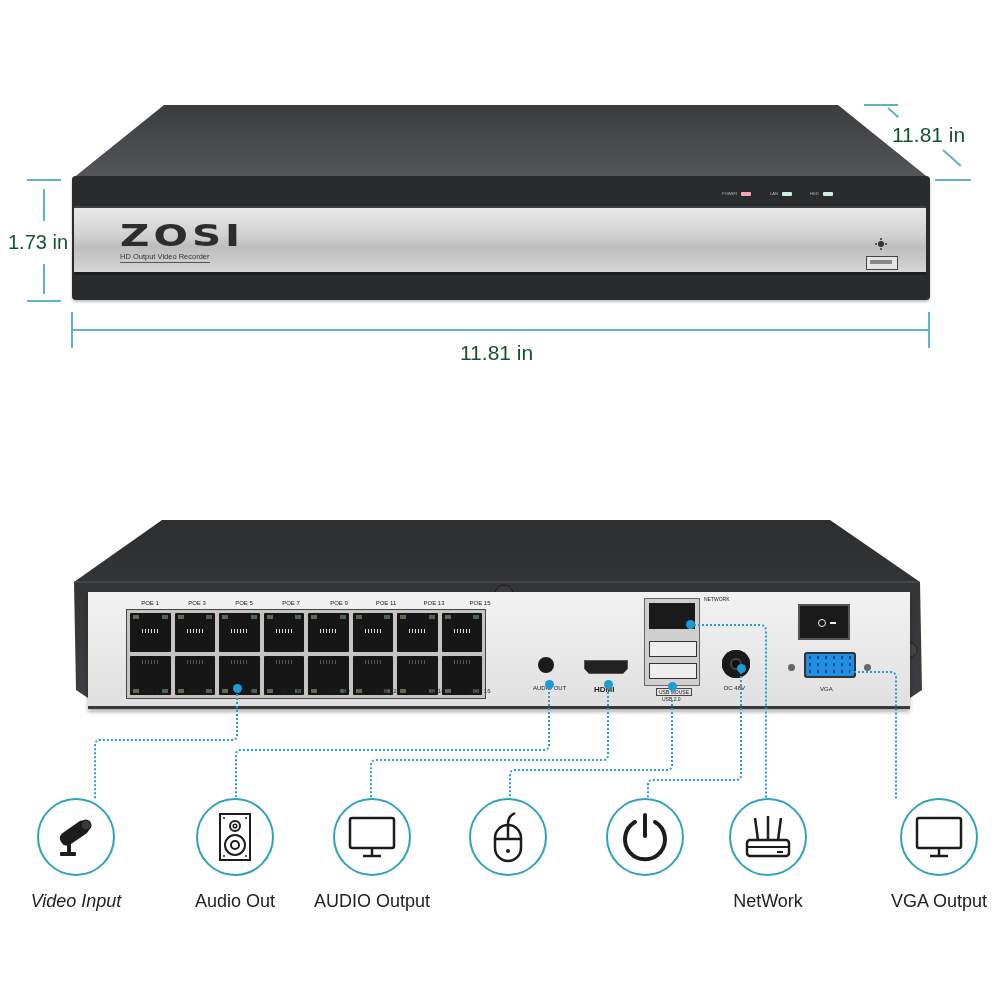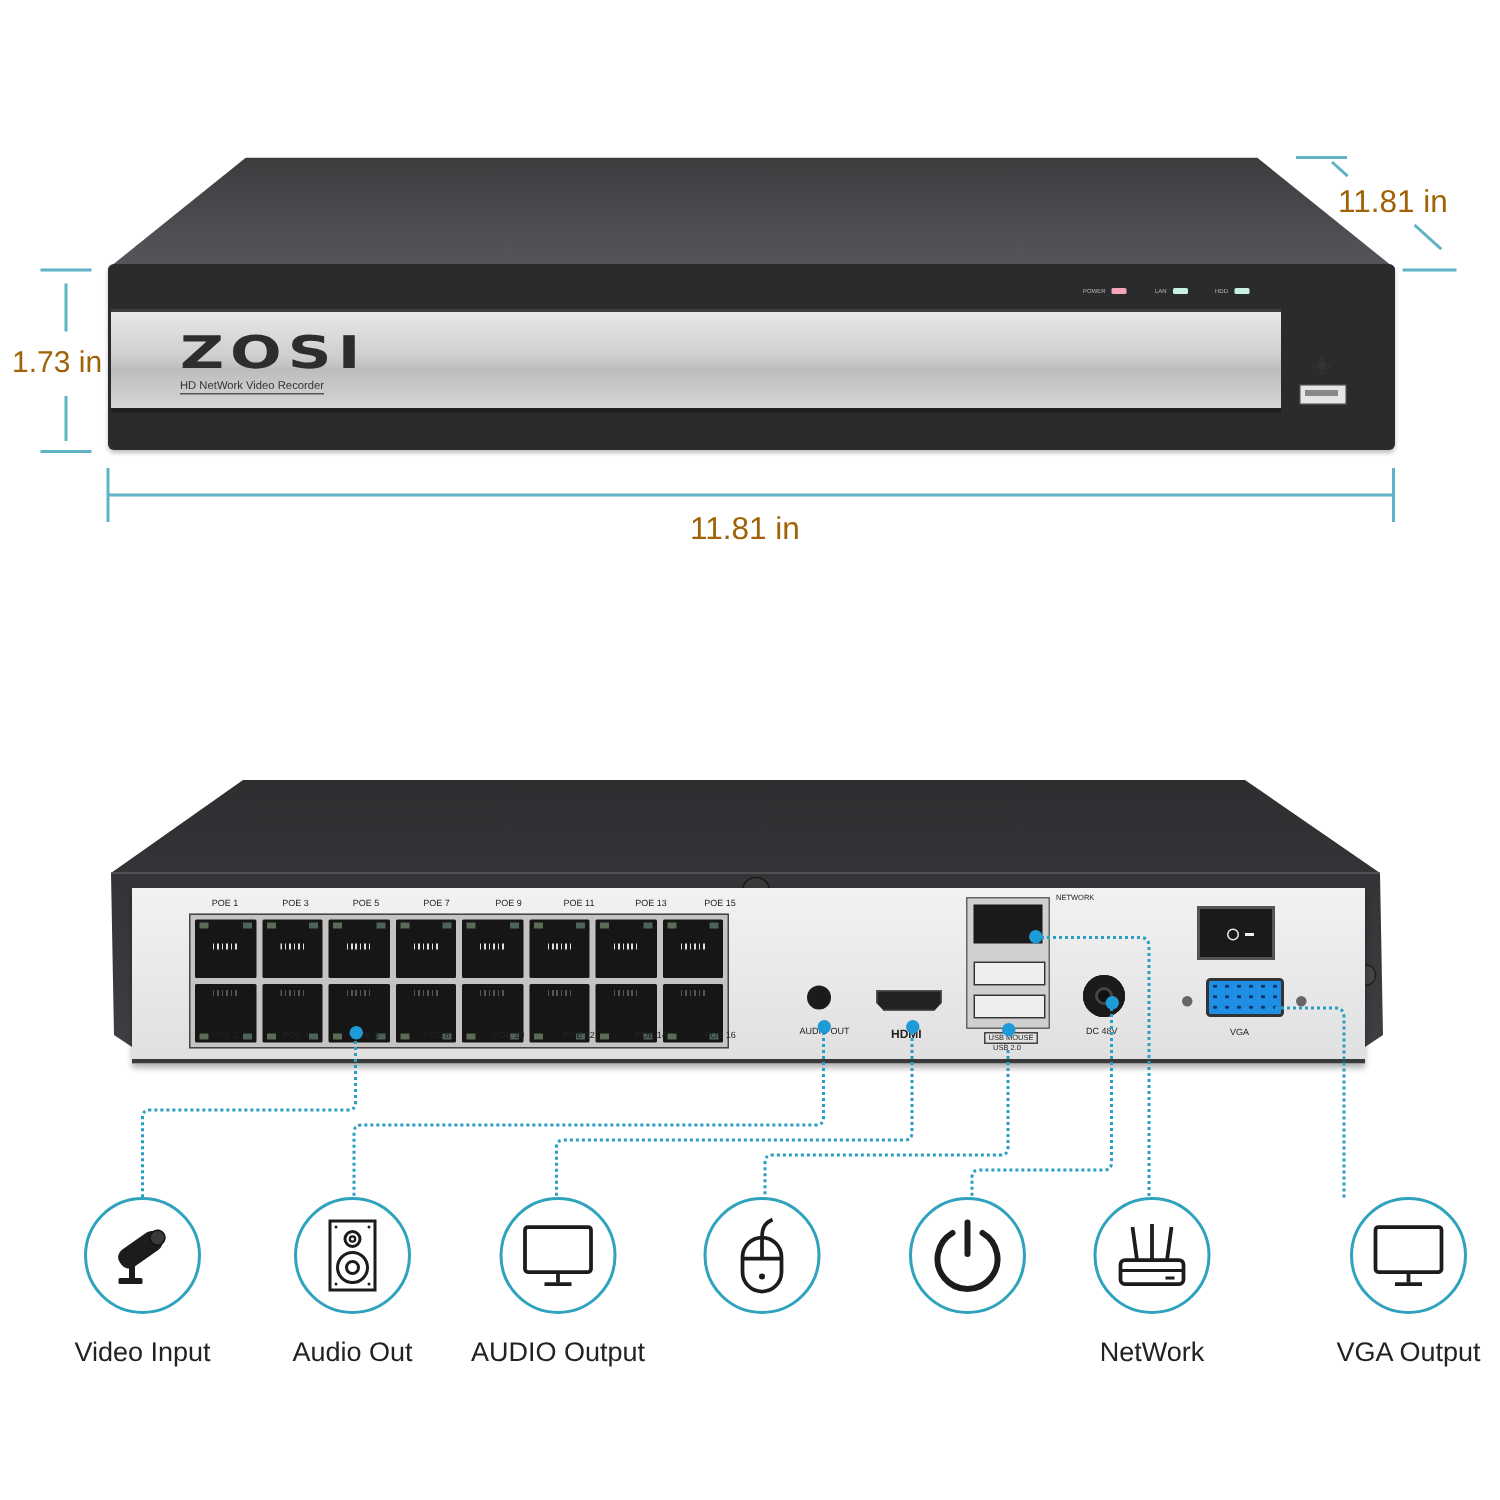--- a/index.html
+++ b/index.html
@@ -1,22 +1,22 @@
 <!DOCTYPE html>
 <html><head>
 <meta charset="utf-8">
 <style>
   html,body{margin:0;padding:0;background:#ffffff;}
   body{width:1000px;height:1000px;position:relative;overflow:hidden;font-family:"Liberation Sans",sans-serif;color:#222;}
   .dim-line{position:absolute;background:#5fb3c5;}
-  .dim-text{position:absolute;font-family:"Liberation Sans",sans-serif;font-size:21px;color:#a16207;white-space:nowrap;}
+  .dim-text{position:absolute;font-family:"Liberation Sans",sans-serif;font-size:21px;color:#14532d;white-space:nowrap;}
   
   .front-top{position:absolute;left:72px;top:105px;width:858px;height:80px;}
   .front-body{position:absolute;left:72px;top:176px;width:858px;height:124px;background:#2a2b2d;border-radius:4px;box-shadow:0 2px 3px rgba(0,0,0,.25);}
-  .front-strip{position:absolute;left:2px;top:30px;width:780px;height:64px;background:linear-gradient(180deg,#e8e8e8 0%,#cfcfcf 45%,#bdbdbd 60%,#d6d6d6 100%);border-top:2px solid #3d3e40;border-bottom:3px solid #1e1f20;}
+  .front-strip{position:absolute;left:2px;top:30px;width:852px;height:64px;background:linear-gradient(180deg,#e8e8e8 0%,#cfcfcf 45%,#bdbdbd 60%,#d6d6d6 100%);border-top:2px solid #3d3e40;border-bottom:3px solid #1e1f20;}
   .logo{position:absolute;left:46px;top:10px;font-family:"DejaVu Sans",sans-serif;font-weight:bold;font-size:30px;letter-spacing:3px;color:#2d2d2d;transform:scaleX(1.35);transform-origin:left;}
   .logo-sub{position:absolute;left:46px;top:44px;font-size:7.5px;color:#333;border-bottom:1px solid #555;padding-bottom:1px;}
   .led-row{position:absolute;top:15px;display:flex;align-items:center;gap:4px;}
   .led-label{font-size:4px;color:#bbb;}
   .led{width:10px;height:4px;border-radius:1px;}
   .usb-front{position:absolute;left:792px;top:48px;width:30px;height:12px;border:1px solid #444;background:#e5e5e5;}
   .usb-front::after{content:"";position:absolute;left:3px;top:3px;width:22px;height:4px;background:#888;}
   .ir-dot{position:absolute;left:804px;top:33px;width:6px;height:6px;border-radius:50%;background:#333;box-shadow:0 -5px 0 -2px #333,0 5px 0 -2px #333,5px 0 0 -2px #333,-5px 0 0 -2px #333;}
   
   .rear-body{position:absolute;left:70px;top:520px;width:860px;height:190px;}
@@ -77,21 +77,21 @@
     <div class="led-row" style="left:698px;">
       <span class="led-label">LAN</span>
       <span class="led" style="background:#c9f1e0;"></span>
     </div>
     <div class="led-row" style="left:738px;">
       <span class="led-label">HDD</span>
       <span class="led" style="background:#c9f1e0;"></span>
     </div>
     <div class="front-strip">
       <div class="logo">ZOSI</div>
-      <div class="logo-sub">HD NetWork Video Recorder</div>
+      <div class="logo-sub">HD Output Video Recorder</div>
       <div class="ir-dot"></div>
       <div class="usb-front"></div>
     </div>
   </div>
 </div>
 
 <div class="rear-body">
   <svg width="860" height="190" viewBox="0 0 860 190" style="position:absolute;left:0;top:0;">
     <defs>
       <linearGradient id="rtop" x1="0" y1="0" x2="0" y2="1">
@@ -219,21 +219,21 @@
     <path d="M850,672 L890,672 Q896,672 896,678 L896,800"></path>
   </g>
 </svg>
 <div class="blue-dot" style="left:233px;top:684px;"></div>
 <div class="blue-dot" style="left:545px;top:680px;"></div>
 <div class="blue-dot" style="left:604px;top:680px;"></div>
 <div class="blue-dot" style="left:668px;top:682px;"></div>
 <div class="blue-dot" style="left:737px;top:664px;"></div>
 <div class="blue-dot" style="left:686px;top:620px;"></div>
 
-<div class="feature" style="left:30px;">
+<div class="feature" style="left:11px;font-style:italic;">
   <div class="feature-circle">
     <svg width="50" height="50" viewBox="0 0 50 50">
       <g transform="rotate(-35 25 25)">
         <rect x="10" y="14" width="32" height="14" rx="6" fill="#1c1c1c"></rect>
         <circle cx="40" cy="21" r="5" fill="#3a3a3a" stroke="#111"></circle>
       </g>
       <rect x="16" y="30" width="4" height="10" fill="#1c1c1c"></rect>
       <rect x="9" y="40" width="16" height="4" rx="1" fill="#1c1c1c"></rect>
     </svg>
   </div>

